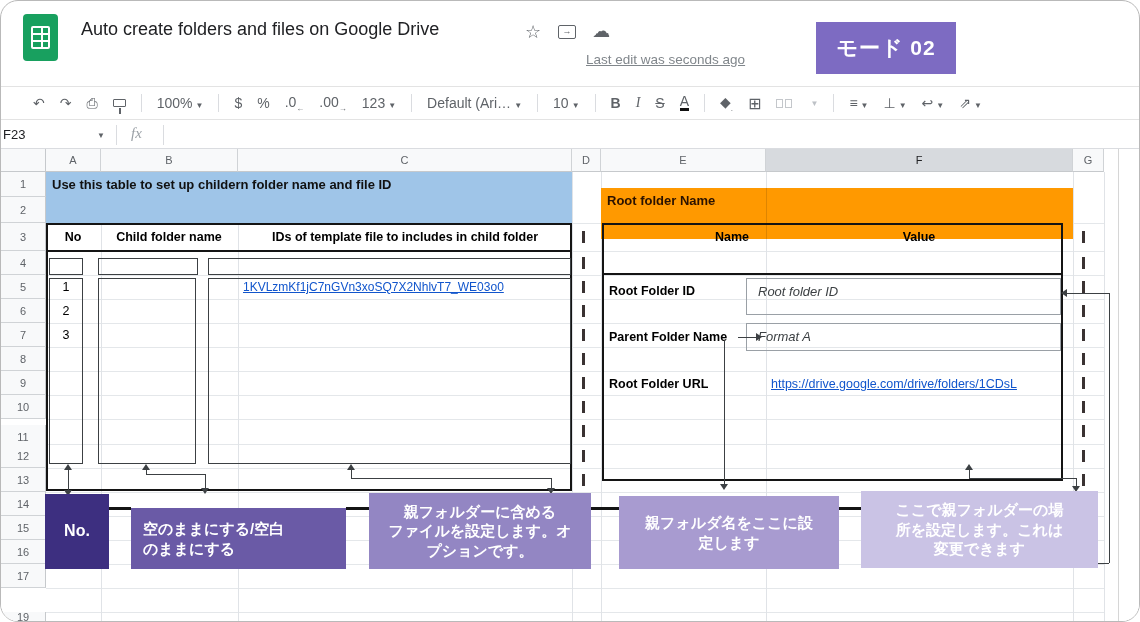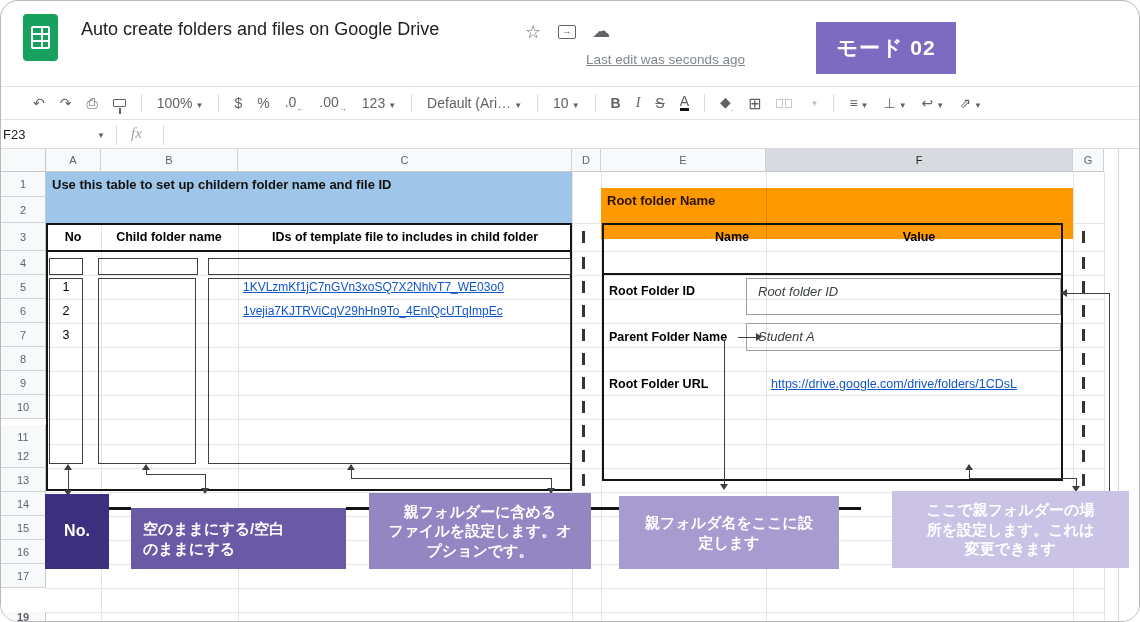--- a/index.html
+++ b/index.html
@@ -225,29 +225,28 @@
     <div class="celltxt hdr ctr" style="left:72px; top:81px;">No</div>
     <div class="celltxt hdr ctr" style="left:168px; top:81px;">Child folder name</div>
     <div class="celltxt hdr ctr" style="left:404px; top:81px;">IDs of template file to includes in child folder</div>
     <div class="celltxt hdr ctr" style="left:683px; top:81px;margin-left:48px;">Name</div>
     <div class="celltxt hdr ctr" style="left:918px; top:81px;">Value</div>
 
     <div class="celltxt ctr" style="left:65px; top:131px;">1</div>
     <div class="celltxt ctr" style="left:65px; top:155px;">2</div>
     <div class="celltxt ctr" style="left:65px; top:179px;">3</div>
     <div class="linktxt" style="left:242px; top:131px; width:326px;">1KVLzmKf1jC7nGVn3xoSQ7X2NhlvT7_WE03o0</div>
-    <div class="linktxt" style="left:242px; top:155px; width:326px;">1vejia7KJTRViCqV29hHn9To_4EnIQcUTqImpEc</div>
 
     <div class="celltxt hdr" style="left:608px; top:135px;">Root Folder ID</div>
     <div class="inputbox" style="left:745px; top:129px; width:315px; height:37px;"></div>
     <div class="italval" style="left:757px; top:135px;">Root folder ID</div>
 
     <div class="celltxt hdr" style="left:608px; top:181px;">Parent Folder Name</div>
     <div class="inputbox" style="left:745px; top:174px; width:315px; height:28px;"></div>
-    <div class="italval" style="left:757px; top:180px;">Student A</div>
+    <div class="italval" style="left:757px; top:180px;">Format A</div>
 
     <div class="celltxt hdr" style="left:608px; top:228px;">Root Folder URL</div>
     <div class="linktxt" style="left:770px; top:228px; width:290px; font-size:12.5px;">https://drive.google.com/drive/folders/1CDsL</div>
 
     <div id="bars">
         <div class="bar" style="left: 581px; top: 82px;"></div>
         <div class="bar" style="left: 581px; top: 108px;"></div>
         <div class="bar" style="left: 581px; top: 132px;"></div>
         <div class="bar" style="left: 581px; top: 156px;"></div>
         <div class="bar" style="left: 581px; top: 180px;"></div>
@@ -308,21 +307,21 @@
     <div class="chain" style="left:838px; top:358px; width:22px;"></div>
 
     <div class="ann" style="left: 44px; top: 345px; width: 64px; height: 75px; font-size: 16px; background: rgb(61, 47, 128);">No.</div>
     <div class="ann leftal" style="left: 130px; top: 359px; width: 215px; height: 61px; background: rgb(106, 90, 166);">空のままにする/空白
 のままにする</div>
     <div class="ann" style="left: 618px; top: 347px; width: 220px; height: 73px; background: rgb(168, 155, 208);">親フォルダ名をここに設
 定します</div>
     <div class="ann" style="left: 368px; top: 344px; width: 222px; height: 76px; background: rgb(147, 134, 195);">親フォルダーに含める
 ファイルを設定します。オ
 プションです。</div>
-    <div class="ann" style="left: 891px; top: 342px; width: 237px; height: 77px; background: rgb(202, 195, 229);">ここで親フォルダーの場
+    <div class="ann" style="left: 860px; top: 342px; width: 237px; height: 77px; background: rgb(202, 195, 229);">ここで親フォルダーの場
 所を設定します。これは
 変更できます</div>
 
     <div class="edgeline"></div>
   <div class="colhead" style="left: 45px; width: 55px;">A</div>
       <div class="colhead" style="left: 100px; width: 137px;">B</div>
       <div class="colhead" style="left: 237px; width: 334px;">C</div>
       <div class="colhead" style="left: 571px; width: 29px;">D</div>
       <div class="colhead" style="left: 600px; width: 165px;">E</div>
       <div class="colhead sel" style="left: 765px; width: 307px;">F</div>
@@ -338,15 +337,15 @@
       <div class="rowhead" style="top: 222px; height: 24px;">9</div>
       <div class="rowhead" style="top: 246px; height: 24px;">10</div>
       <div class="rowhead" style="top: 276px; height: 25px;">11</div>
       <div class="rowhead" style="top: 295px; height: 24px;">12</div>
       <div class="rowhead" style="top: 319px; height: 24px;">13</div>
       <div class="rowhead" style="top: 343px; height: 24px;">14</div>
       <div class="rowhead" style="top: 367px; height: 24px;">15</div>
       <div class="rowhead" style="top: 391px; height: 24px;">16</div>
       <div class="rowhead" style="top: 415px; height: 24px;">17</div>
       <div class="rowhead" style="top: 439px; height: 24px; margin-top: 32px;">18</div>
-      <div class="rowhead" style="top: 463px; height: 11px; font-weight: bold;">19</div>
+      <div class="rowhead" style="top: 463px; height: 11px;">19</div>
     </div>
 </div>
 
 </body></html>

